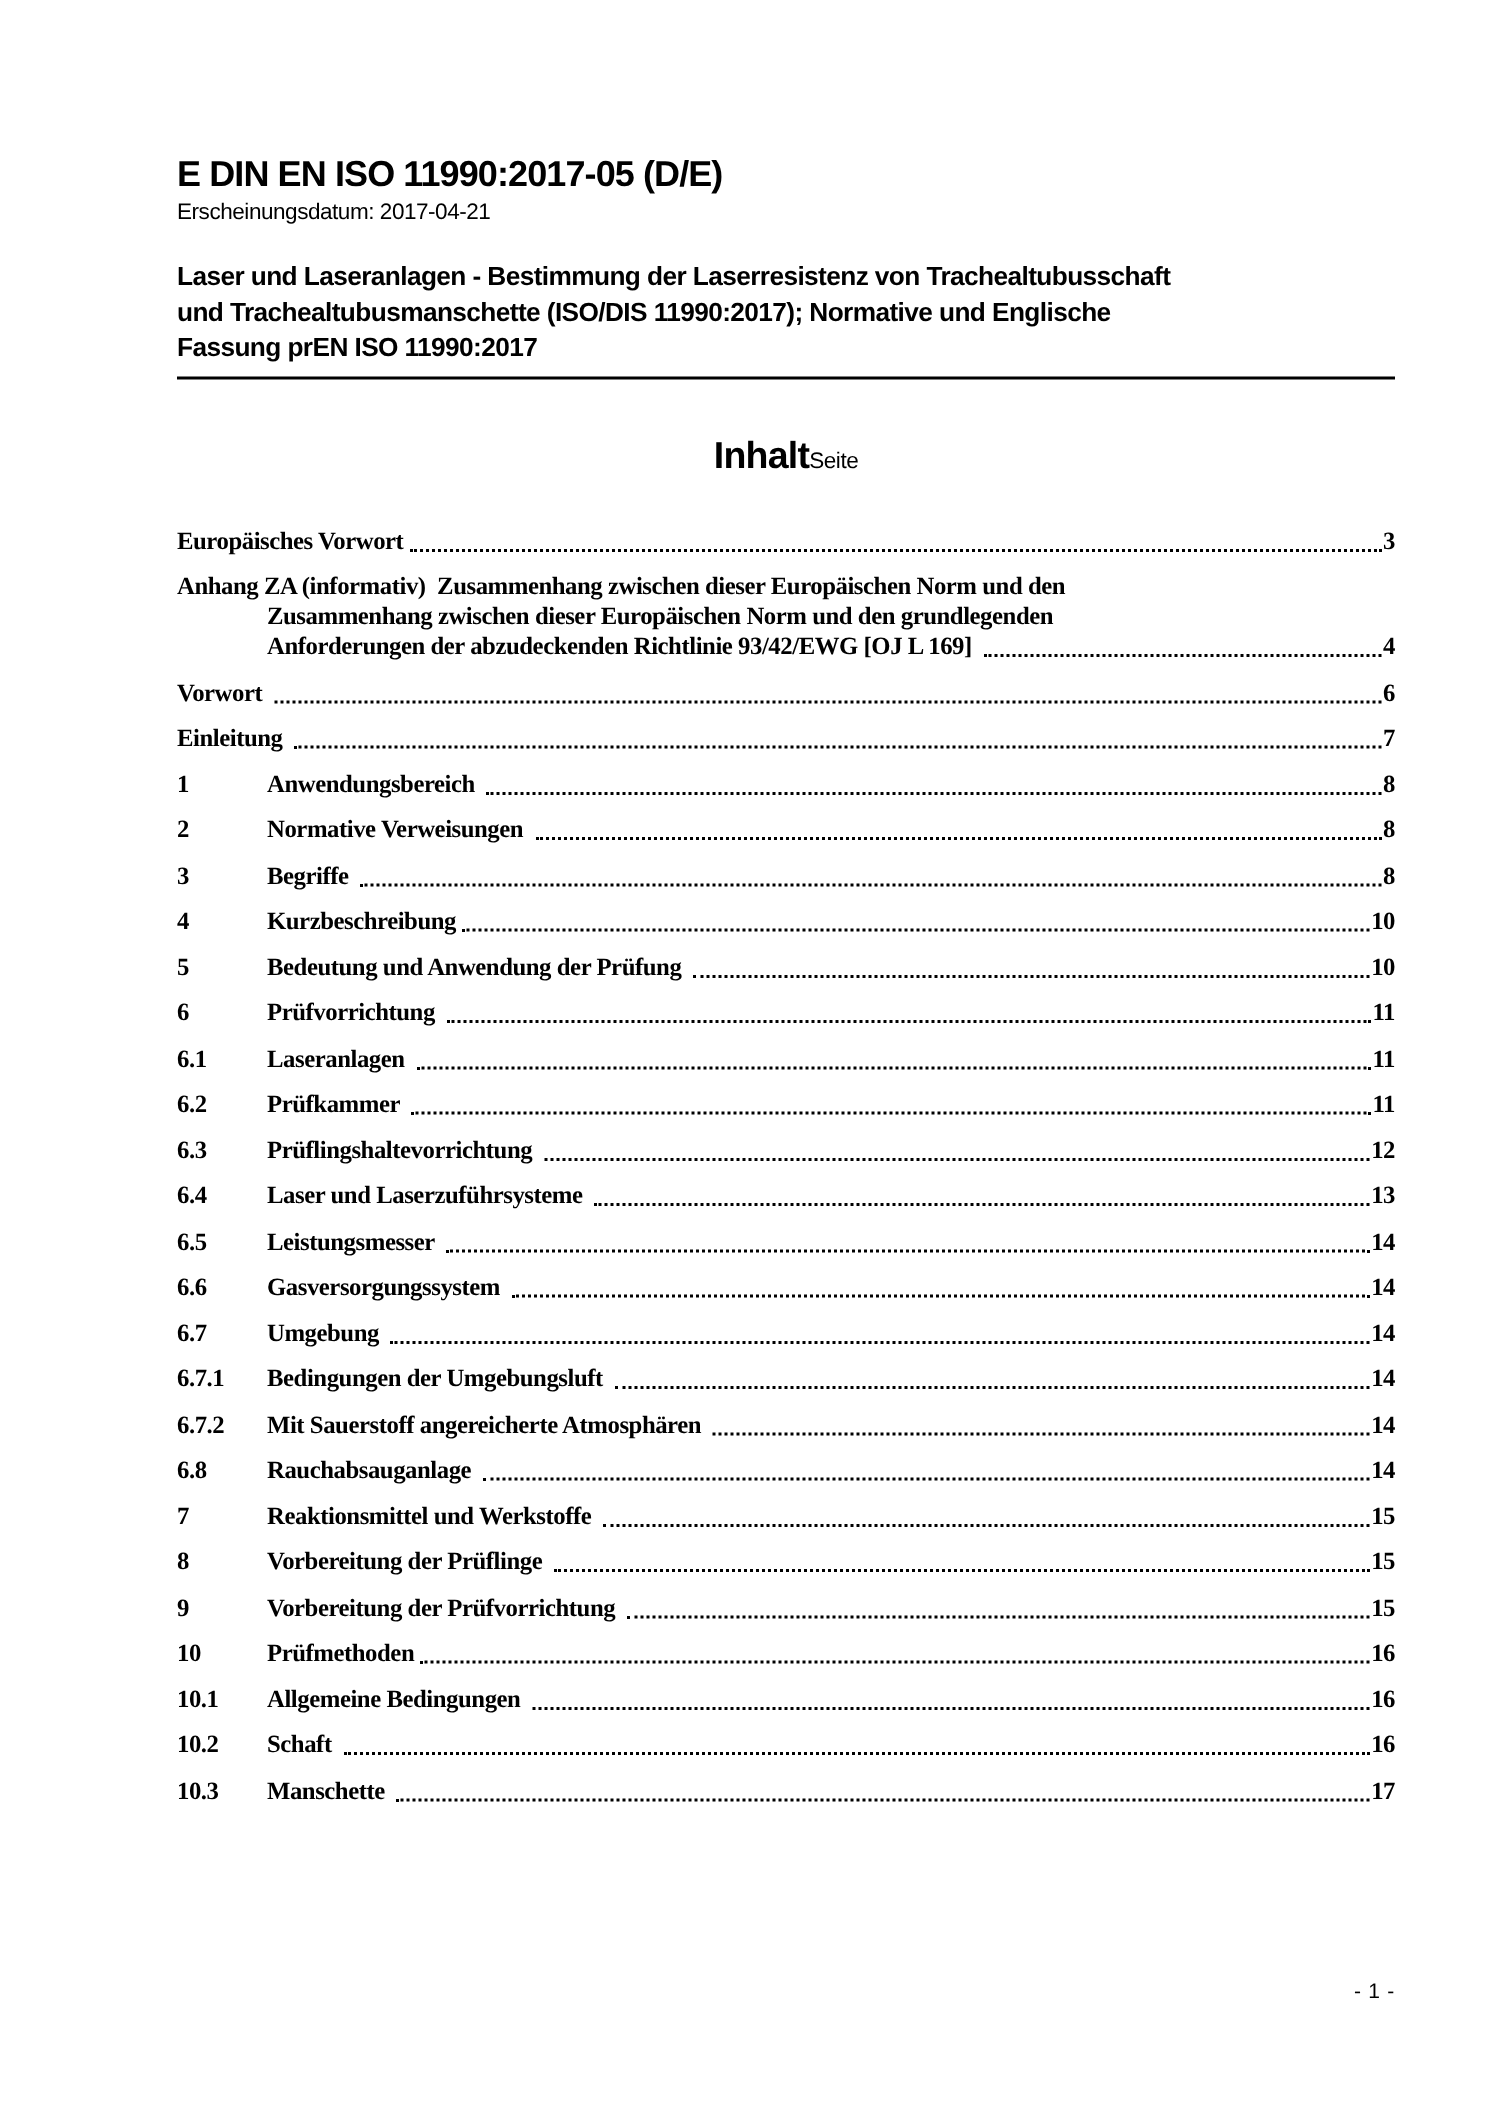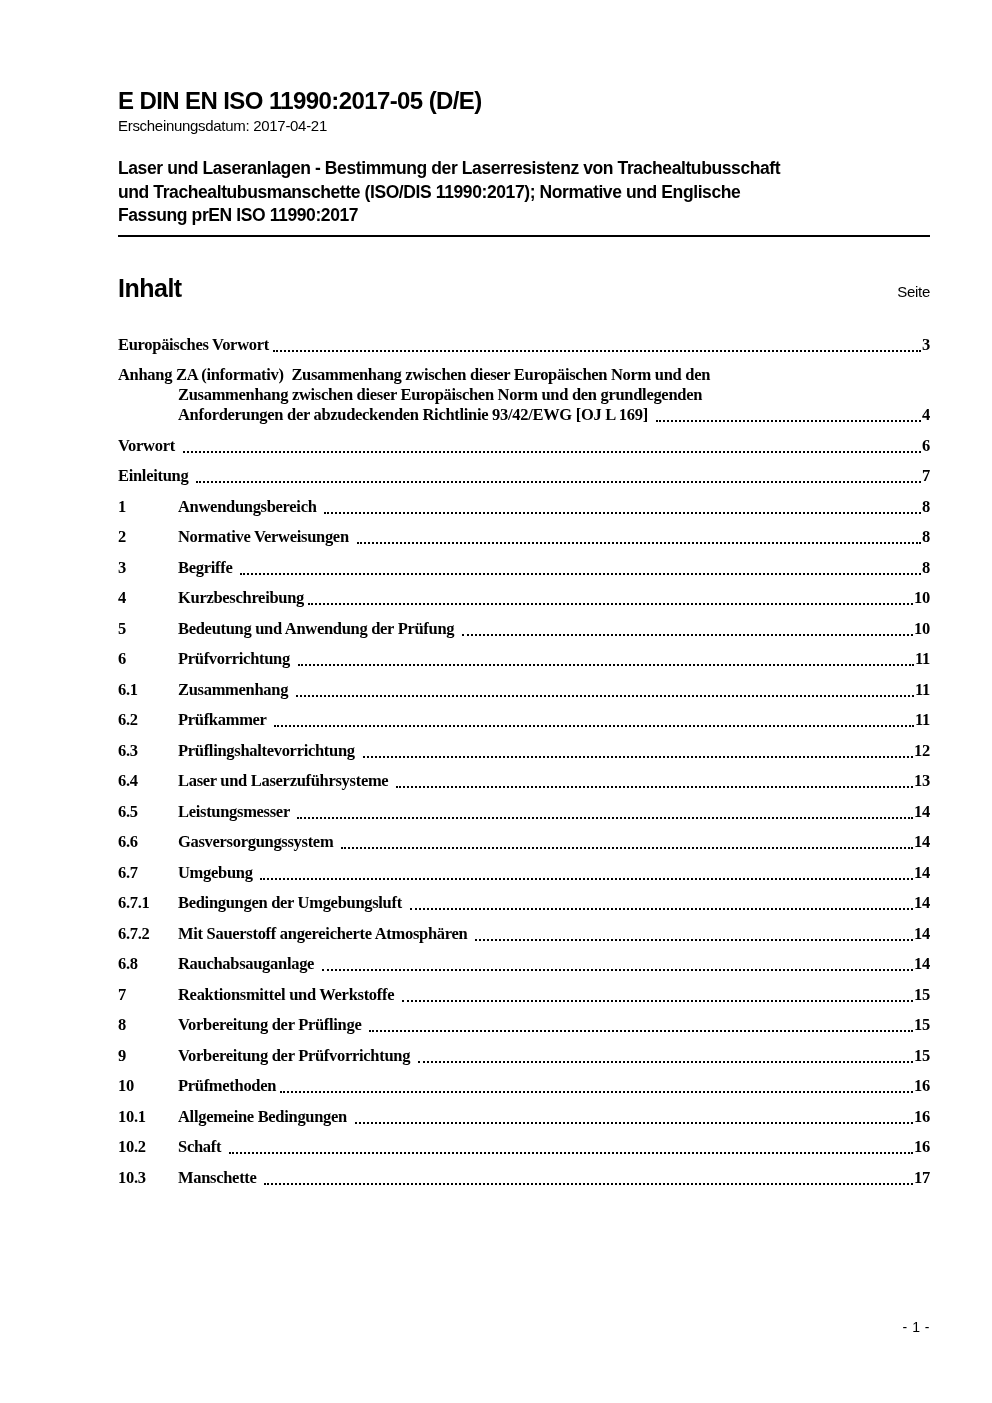--- a/index.html
+++ b/index.html
@@ -11,21 +11,21 @@
     width: 992px;
     height: 1403px;
     position: relative;
     overflow: hidden;
     color: #000000;
     font-family: "Liberation Sans", sans-serif;
   }
   .content {
     position: absolute;
     left: 118px;
-    top: 0;
+    top: 16px;
     width: 812px;
   }
   .doc-title {
     margin: 0;
     padding-top: 86px;
     font-size: 24px;
     font-weight: 700;
     letter-spacing: -0.6px;
     line-height: 29px;
     white-space: nowrap;
@@ -47,21 +47,21 @@
   .para-en { margin-top: 25px; }
   .rule {
     border: none;
     border-top: 2px solid #000000;
     margin: 7px 0 0 0;
     height: 0;
   }
   .toc-head {
     margin-top: 37px;
     display: flex;
-    justify-content: space-between;
+    justify-content: center;
     align-items: baseline;
   }
   .toc-heading {
     margin: 0;
     font-size: 25px;
     font-weight: 700;
     letter-spacing: -0.5px;
     line-height: 28px;
   }
   .seite-label {
@@ -201,21 +201,21 @@
         <div class="toc-row">
           <span class="toc-num">6</span>
           <span class="toc-label">Prüfvorrichtung </span>
           <span class="toc-leader"></span>
           <span class="toc-page">11</span>
         </div>
       </div>
       <div class="toc-entry">
         <div class="toc-row">
           <span class="toc-num">6.1</span>
-          <span class="toc-label">Zusammenhang </span>
+          <span class="toc-label">Laseranlagen </span>
           <span class="toc-leader"></span>
           <span class="toc-page">11</span>
         </div>
       </div>
       <div class="toc-entry">
         <div class="toc-row">
           <span class="toc-num">6.2</span>
           <span class="toc-label">Prüfkammer </span>
           <span class="toc-leader"></span>
           <span class="toc-page">11</span>

